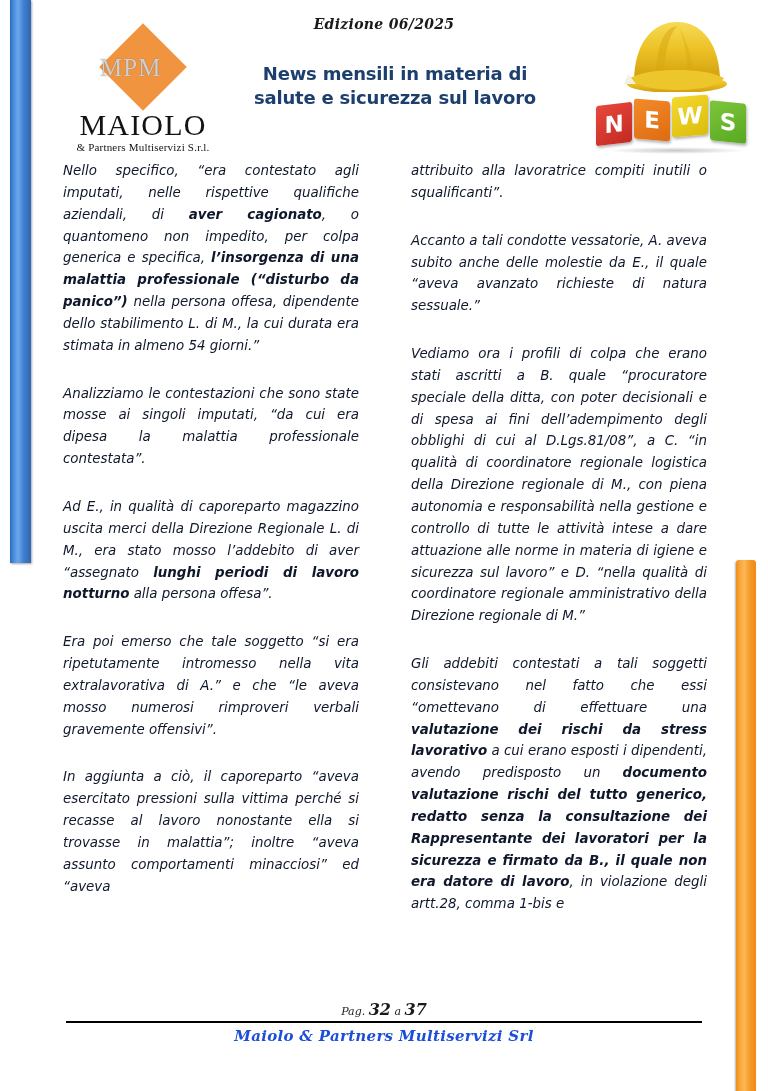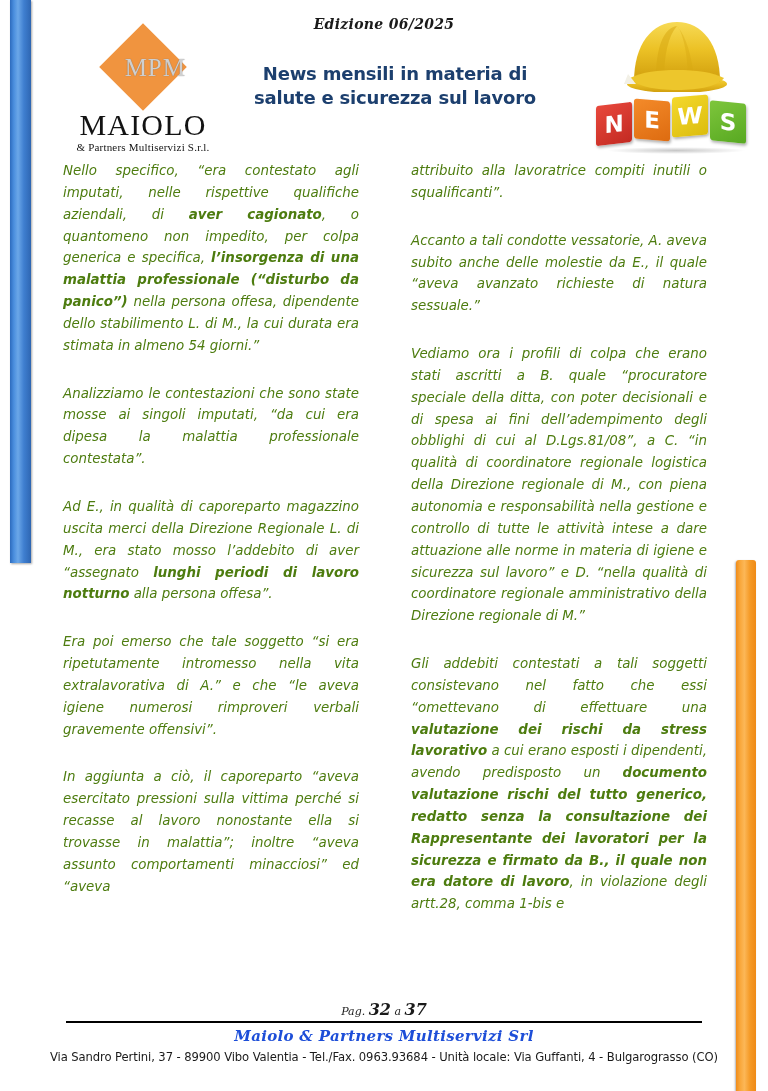--- a/index.html
+++ b/index.html
@@ -81,21 +81,21 @@
     position: absolute;
     left: 12px; top: 12px;
     width: 62px; height: 62px;
     background: #f0943f;
     transform: rotate(45deg);
   }
   .logo-diamond .mpm {
     position: absolute;
     left: 0; top: 30px;
     width: 86px;
-    text-align: right;
+    text-align: left;
     font-family: "Liberation Serif", serif;
     font-size: 25px;
     letter-spacing: 1px;
     color: #cfcfcf;
     text-shadow: 0 0 1px rgba(90,90,90,.8);
   }
   .logo-name {
     font-family: "Liberation Serif", serif;
     font-size: 30px;
     letter-spacing: 1.2px;
@@ -180,21 +180,21 @@
     top: 0;
     width: 296px;
   }
   .col-left  { left: 63px; }
   .col-right { left: 411px; }
 
   .para {
     font-family: "DejaVu Sans", sans-serif;
     font-size: 13.4px;
     line-height: 1.63;
-    color: #4d7c0f;
+    color: #0f172a;
     text-align: justify;
     font-style: italic;
     margin: 0 0 26px 0;
   }
   .para b { font-weight: bold; font-style: italic; }
 
   
   .footer {
     position: absolute;
     left: 0;
@@ -283,31 +283,30 @@
       <div class="art-shadow"></div>
     </div>
 
   </div>
 
   <div class="content">
     <div class="col col-left" id="col-left">
         <div class="para"><span>Nello specifico, “era contestato agli imputati, nelle rispettive qualifiche aziendali, di </span><b>aver cagionato</b><span>, o quantomeno non impedito, per colpa generica e specifica, </span><b>l’insorgenza di una malattia professionale (“disturbo da panico”)</b><span> nella persona offesa, dipendente dello stabilimento L. di M., la cui durata era stimata in almeno 54 giorni.”</span></div>
         <div class="para"><span>Analizziamo le contestazioni che sono state mosse ai singoli imputati, “da cui era dipesa la malattia professionale contestata”.</span></div>
         <div class="para"><span>Ad E., in qualità di caporeparto magazzino uscita merci della Direzione Regionale L. di M., era stato mosso l’addebito di aver “assegnato </span><b>lunghi periodi di lavoro notturno</b><span> alla persona offesa”.</span></div>
-        <div class="para"><span>Era poi emerso che tale soggetto “si era ripetutamente intromesso nella vita extralavorativa di A.” e che “le aveva igiene numerosi rimproveri verbali gravemente offensivi”.</span></div>
+        <div class="para"><span>Era poi emerso che tale soggetto “si era ripetutamente intromesso nella vita extralavorativa di A.” e che “le aveva mosso numerosi rimproveri verbali gravemente offensivi”.</span></div>
         <div class="para"><span>In aggiunta a ciò, il caporeparto “aveva esercitato pressioni sulla vittima perché si recasse al lavoro nonostante ella si trovasse in malattia”; inoltre “aveva assunto comportamenti minacciosi” ed “aveva</span></div>
       </div>
     <div class="col col-right" id="col-right">
         <div class="para"><span>attribuito alla lavoratrice compiti inutili o squalificanti”.</span></div>
         <div class="para"><span>Accanto a tali condotte vessatorie, A. aveva subito anche delle molestie da E., il quale “aveva avanzato richieste di natura sessuale.”</span></div>
         <div class="para"><span>Vediamo ora i profili di colpa che erano stati ascritti a B. quale “procuratore speciale della ditta, con poter decisionali e di spesa ai fini dell’adempimento degli obblighi di cui al D.Lgs.81/08”, a C. “in qualità di coordinatore regionale logistica della Direzione regionale di M., con piena autonomia e responsabilità nella gestione e controllo di tutte le attività intese a dare attuazione alle norme in materia di igiene e sicurezza sul lavoro” e D. “nella qualità di coordinatore regionale amministrativo della Direzione regionale di M.”</span></div>
         <div class="para"><span>Gli addebiti contestati a tali soggetti consistevano nel fatto che essi “omettevano di effettuare una </span><b>valutazione dei rischi da stress lavorativo</b><span> a cui erano esposti i dipendenti, avendo predisposto un </span><b>documento valutazione rischi del tutto generico, redatto senza la consultazione dei Rappresentante dei lavoratori per la sicurezza e firmato da B., il quale non era datore di lavoro</b><span>, in violazione degli artt.28, comma 1-bis e</span></div>
       </div>
   </div>
 
   <div class="footer">
     <div class="pageno"><span>Pag. </span><b>32</b><span> a </span><b>37</b></div>
     <div class="rule"></div>
     <div class="company">Maiolo &amp; Partners Multiservizi Srl</div>
-    <div class="address">Via Sandro Pertini, 37 - 89900 Vibo Valentia - Tel./Fax. 0963.93684 - Unità locale: Via Guffanti, 4 - Bulgarograsso (CO)</div>
   </div>
 
 </div>
 
 </body></html>

